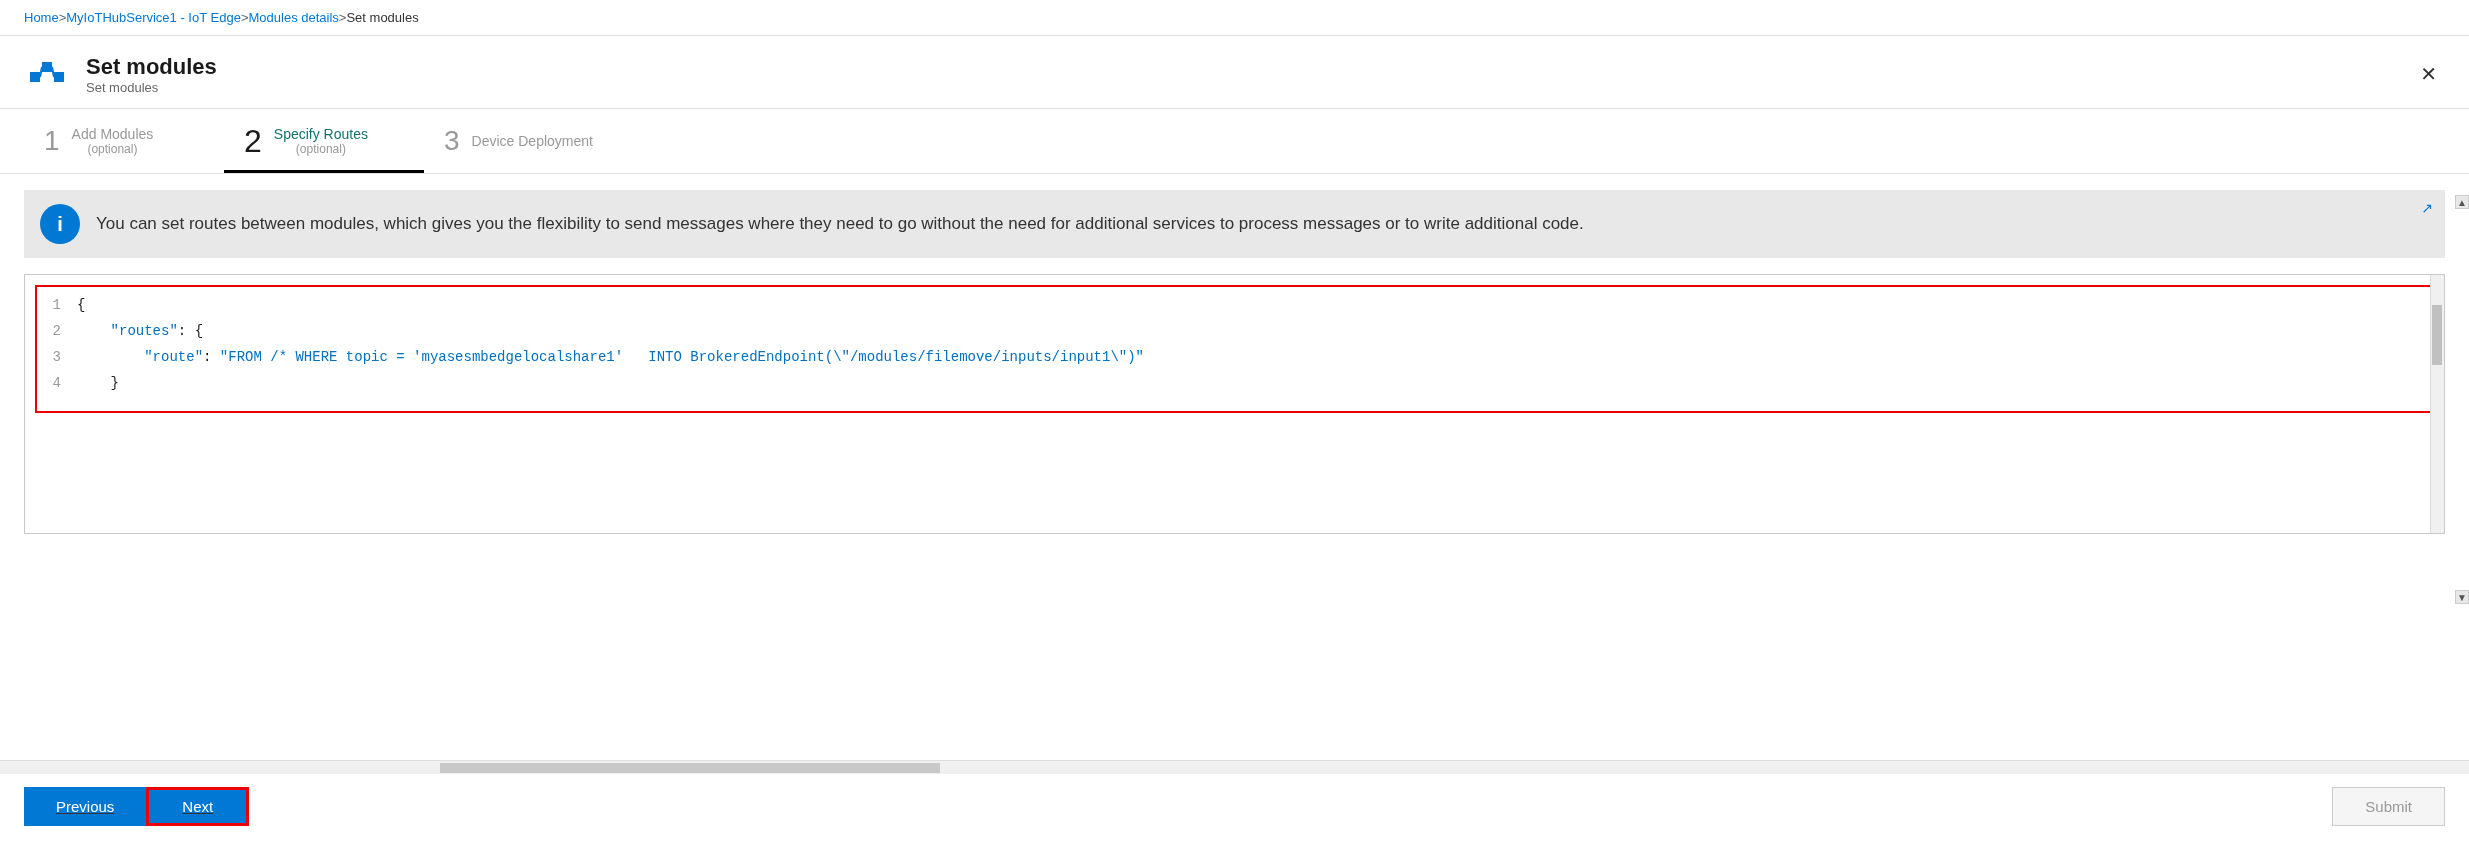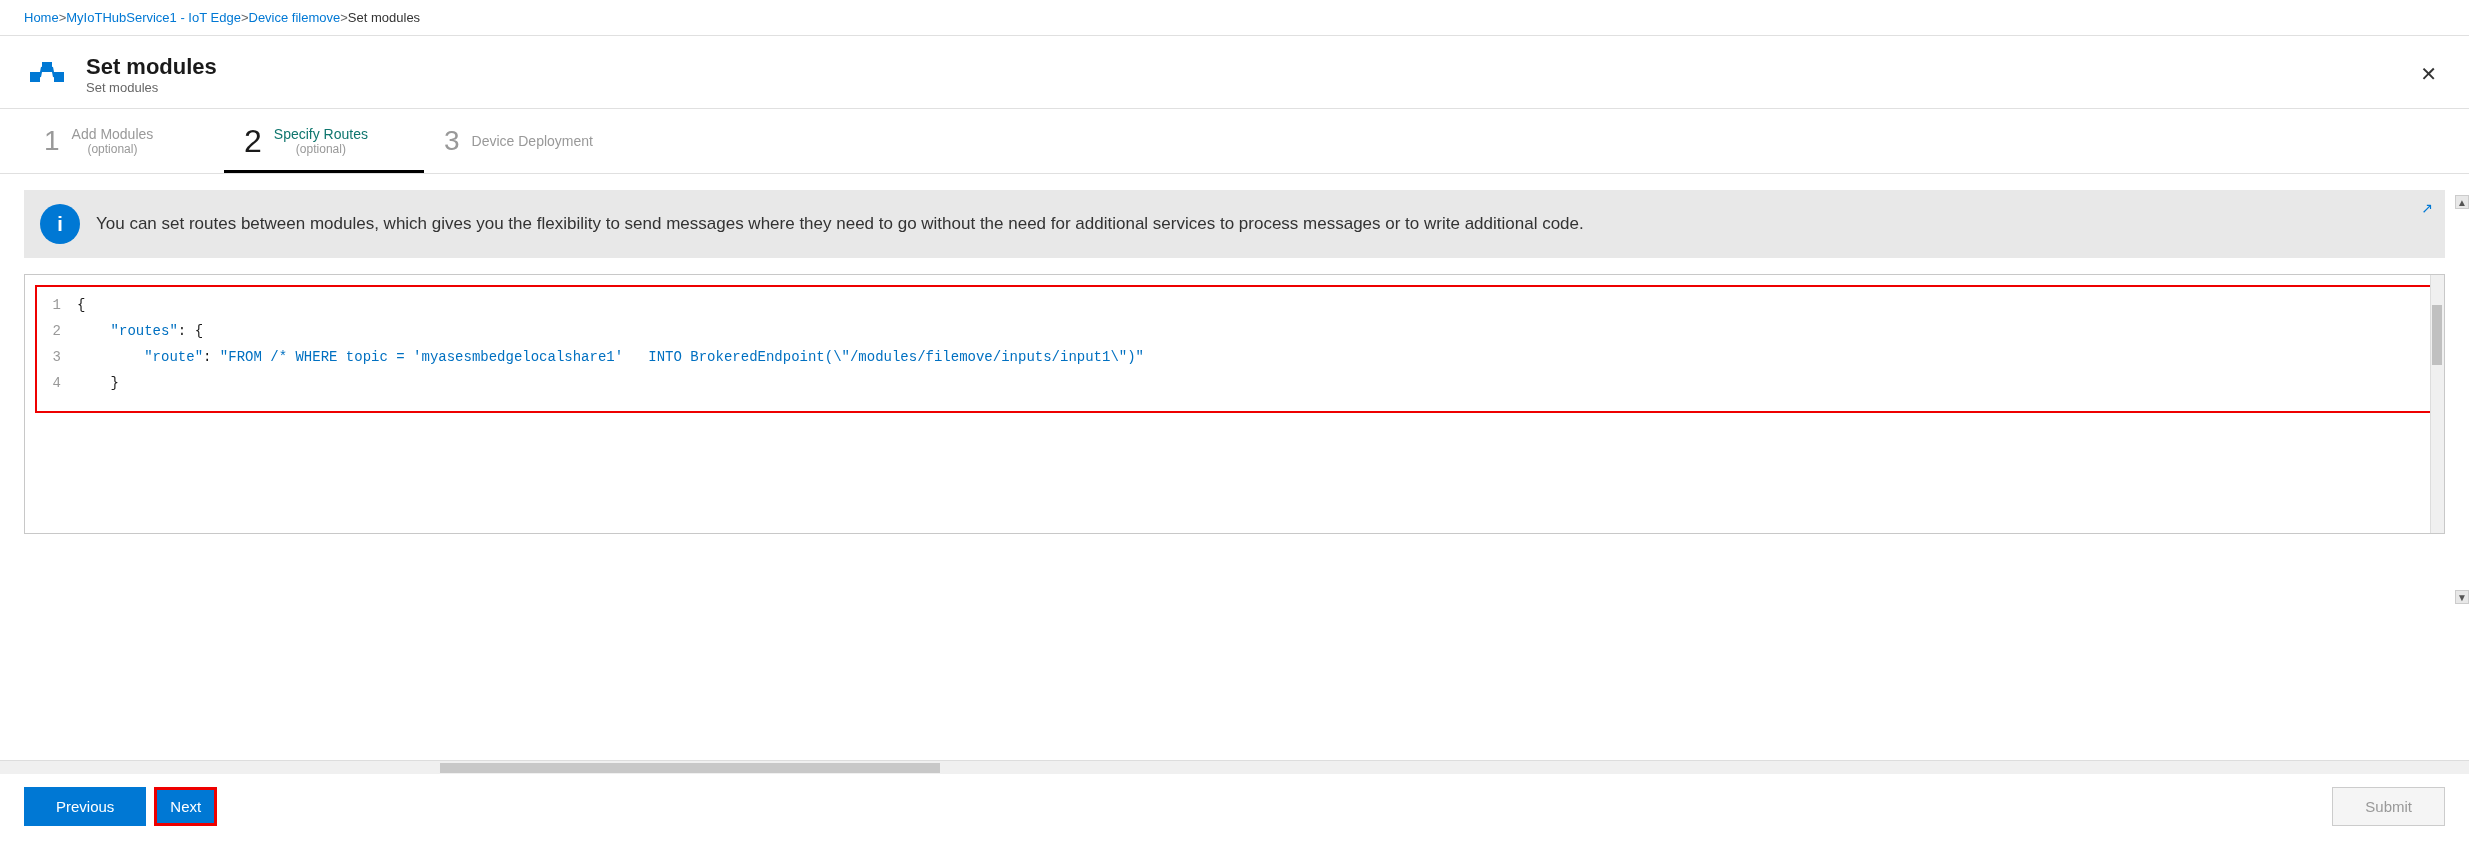--- a/index.html
+++ b/index.html
@@ -231,36 +231,37 @@
       right: 0;
       display: flex;
       align-items: center;
       justify-content: space-between;
       padding: 16px 24px;
       border-top: 1px solid #e0e0e0;
       background: #fff;
     }
     .bottom-nav-left {
       display: flex;
-      gap: 8px;
+      gap: 0;
+      text-decoration: underline;
     }
     .btn-prev {
       background: #0078d4;
       color: #fff;
       border: none;
       padding: 10px 32px;
       font-size: 15px;
       cursor: pointer;
       font-family: 'Segoe UI', Arial, sans-serif;
     }
     .btn-next {
       background: #0078d4;
       color: #fff;
       border: 3px solid #e00;
-      padding: 8px 13px;
+      padding: 8px 33px;
       font-size: 15px;
       cursor: pointer;
       font-family: 'Segoe UI', Arial, sans-serif;
     }
     .btn-submit {
       background: #f5f5f5;
       color: #999;
       border: 1px solid #ccc;
       padding: 10px 32px;
       font-size: 15px;
@@ -301,21 +302,21 @@
     }
   </style>
 </head>
 <body>
 
 <div class="breadcrumb">
   <a>Home</a>
   <span class="sep">&gt;</span>
   <a>MyIoTHubService1 - IoT Edge</a>
   <span class="sep">&gt;</span>
-  <a>Device filemove</a>
+  <a>Modules details</a>
   <span class="sep">&gt;</span>
   <span class="current">Set modules</span>
 </div>
 
 <div class="page-header">
   <div class="page-header-left">
     <div class="page-icon">
       <svg viewBox="0 0 40 40" fill="none" xmlns="http://www.w3.org/2000/svg">
         <rect x="2" y="18" width="10" height="10" fill="#0078d4"></rect>
         <rect x="14" y="8" width="10" height="10" fill="#0078d4"></rect>

